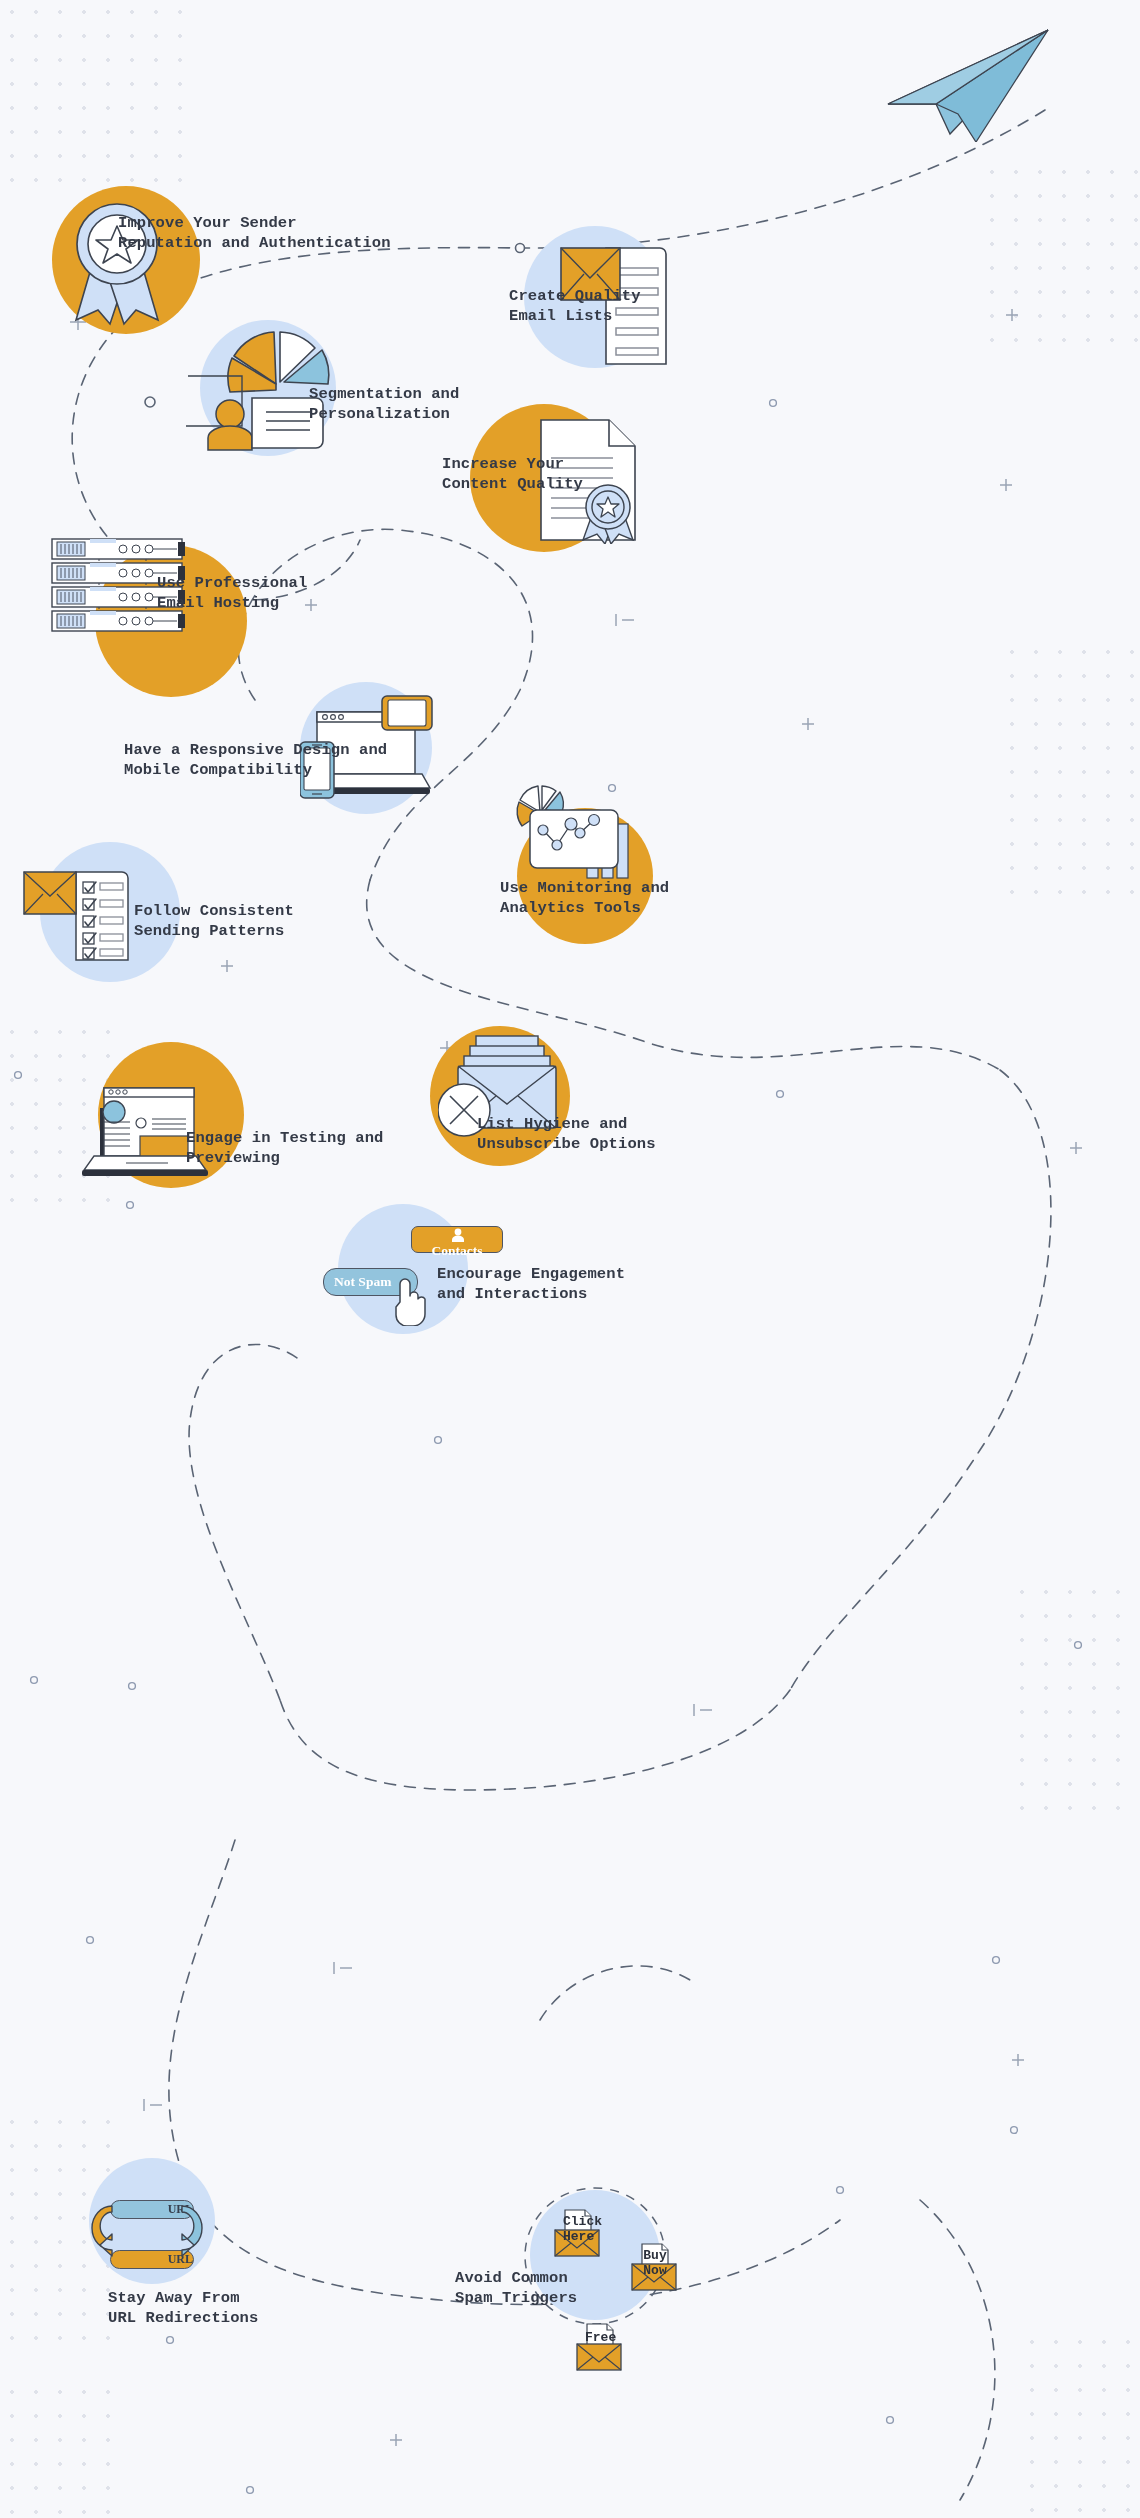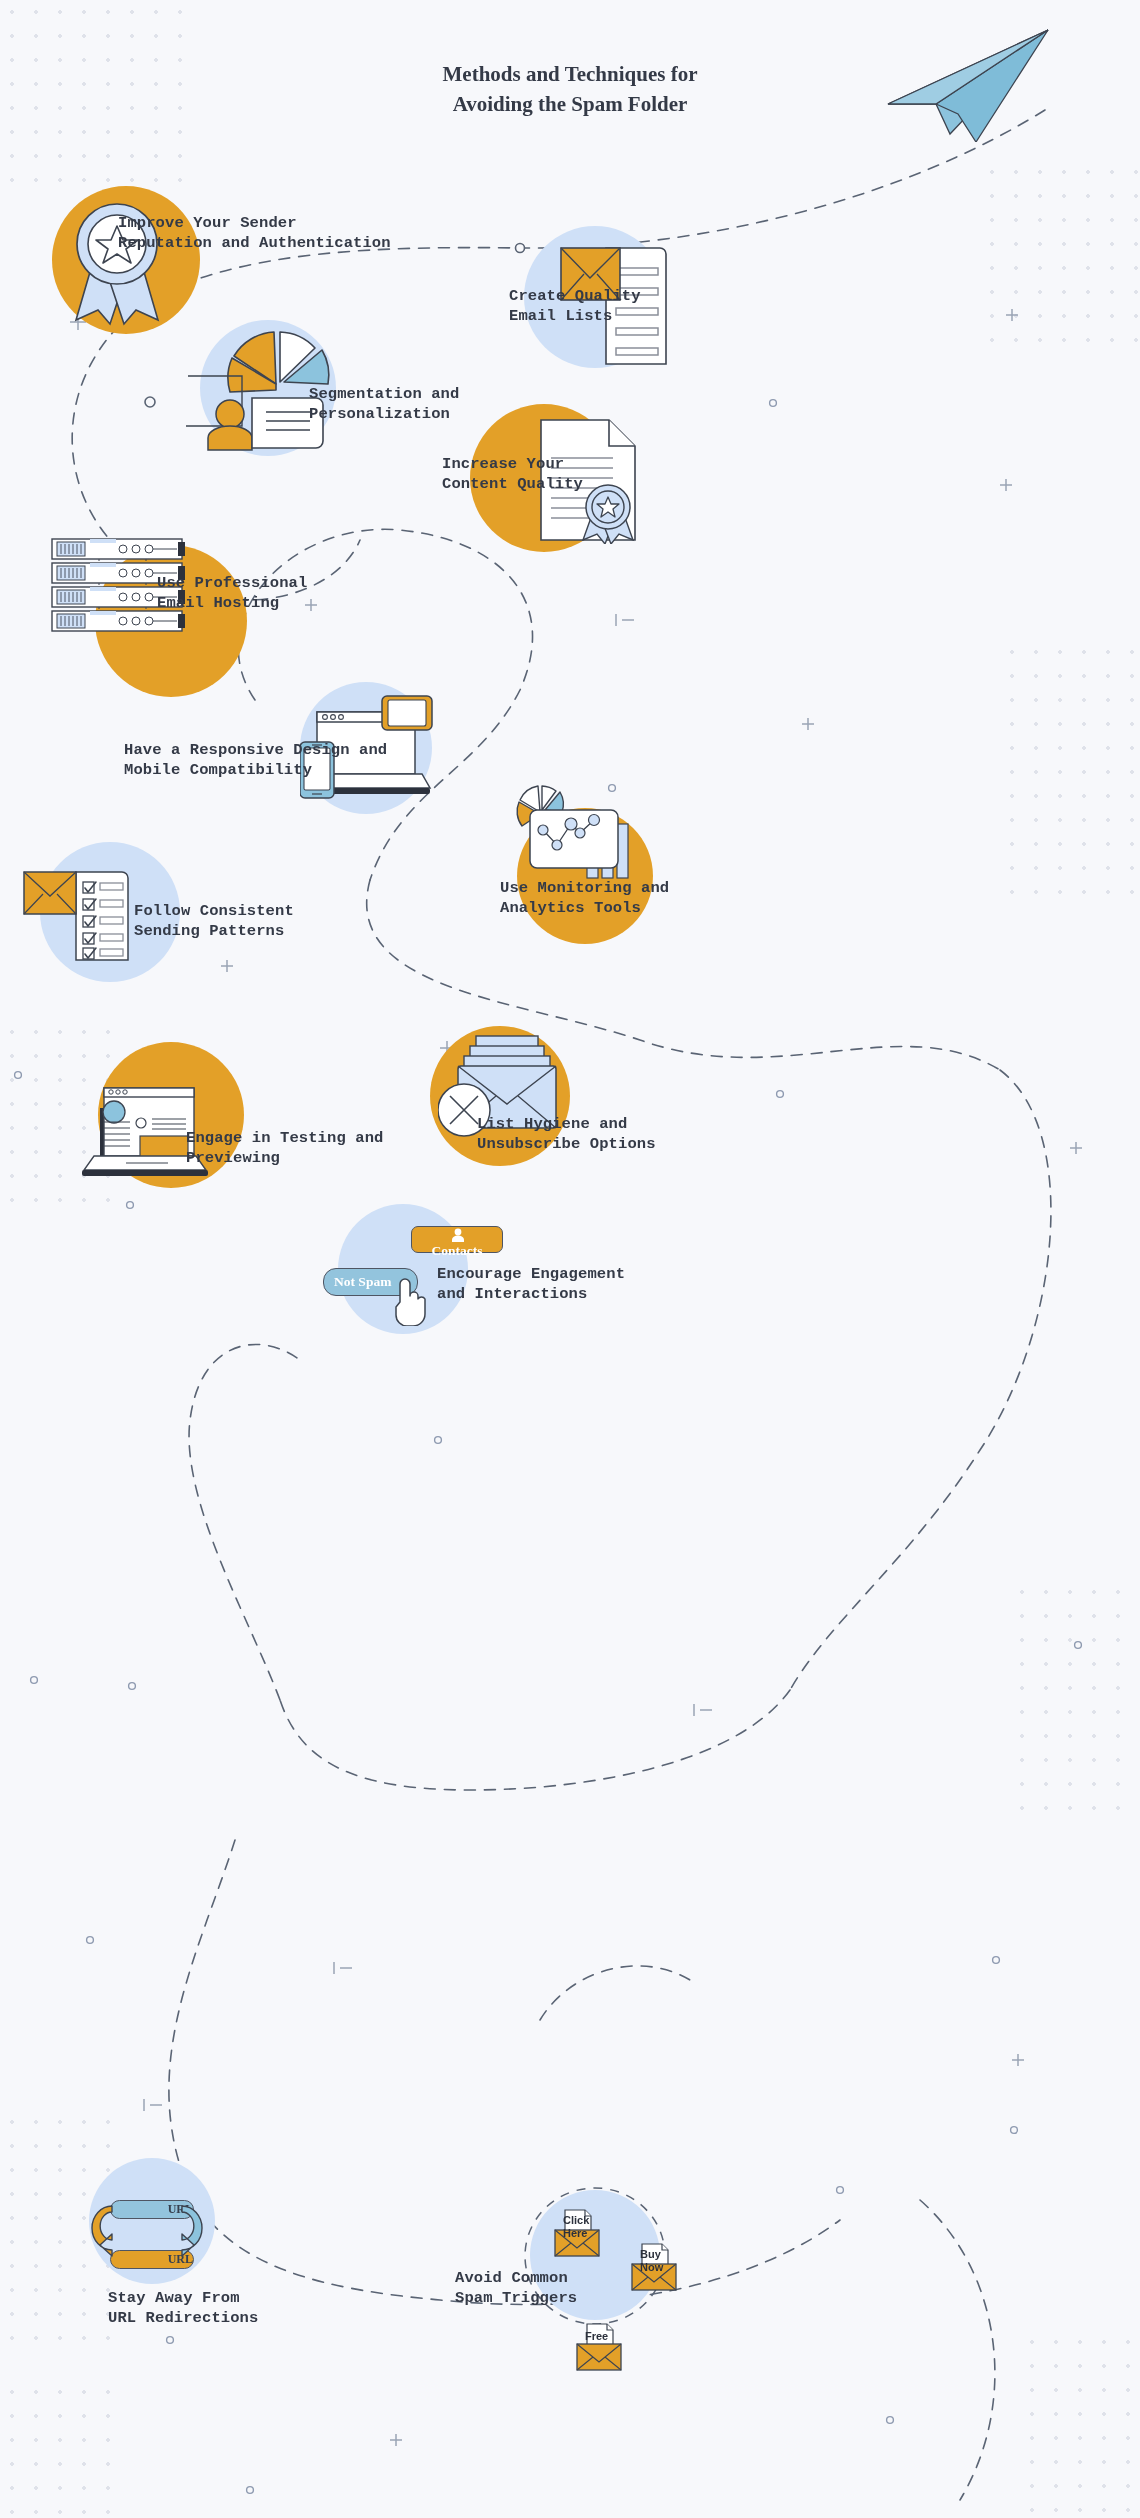--- a/index.html
+++ b/index.html
@@ -90,26 +90,26 @@
     font-size:12px;
     color:#36404f;
     padding-left:13px;
     justify-content:flex-end;
   }
   .urlpill.blue { background:#93c4dd; }
   .urlpill.orange { background:#e3a028; }
 
   .trigtag {
     position:absolute;
-    font-family:Liberation Sans, sans-serif;
+    font-family:Liberation Mono, monospace;
     font-weight:bold;
-    font-size:11px;
+    font-size:13px;
     line-height:1.18;
     color:#2c313c;
-    text-align:left;
+    text-align:center;
     white-space:pre-line;
     z-index:6;
   }
 </style>
 </head>
 <body>
 
 <div id="stage">
 
   <div class="dots" style="left:0;top:0;width:200px;height:200px;"></div>
@@ -173,22 +173,20 @@
       <circle cx="90" cy="1940" r="3.4"></circle>
       <circle cx="996" cy="1960" r="3.4"></circle>
       <circle cx="1014" cy="2130" r="3.4"></circle>
       <circle cx="170" cy="2340" r="3.4"></circle>
       <circle cx="840" cy="2190" r="3.4"></circle>
       <circle cx="250" cy="2490" r="3.4"></circle>
       <circle cx="890" cy="2420" r="3.4"></circle>
     </g>
   </svg>
 
-  <div id="title">Methods and Techniques for
-Avoiding the Spam Folder</div>
 
   <svg style="position:absolute;left:880px;top:22px;width:180px;height:120px;" viewBox="0 0 180 120">
     <polygon points="8,82 168,8 70,112 56,82" fill="#8cc3dd" stroke="#3d4450" stroke-width="1.3"></polygon>
     <polygon points="56,82 168,8 96,120 78,92" fill="#7fbcd8" stroke="#3d4450" stroke-width="1.3"></polygon>
     <polygon points="8,82 168,8 56,82" fill="#9fcde3" stroke="#3d4450" stroke-width="1.3"></polygon>
   </svg>
 
   <div class="blob orange" style="left:52px;top:186px;width:148px;height:148px;"></div>
   <svg style="position:absolute;left:58px;top:196px;width:120px;height:130px;" viewBox="0 0 120 130">
     <polygon points="32,76 18,124 40,114 52,128 66,86" fill="#cfe0f7" stroke="#3d4450" stroke-width="1.6"></polygon>

